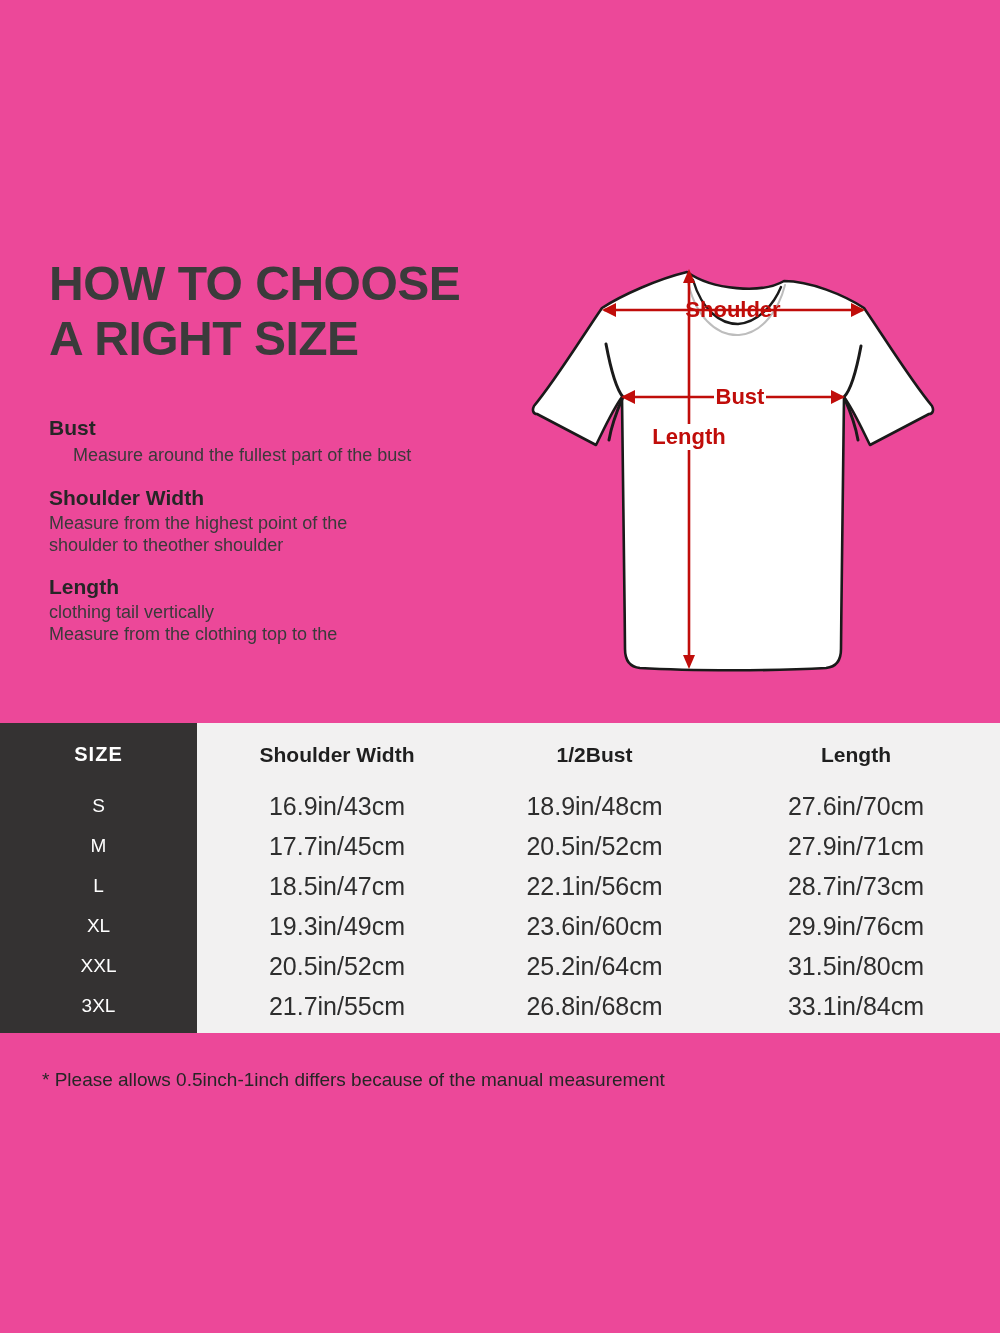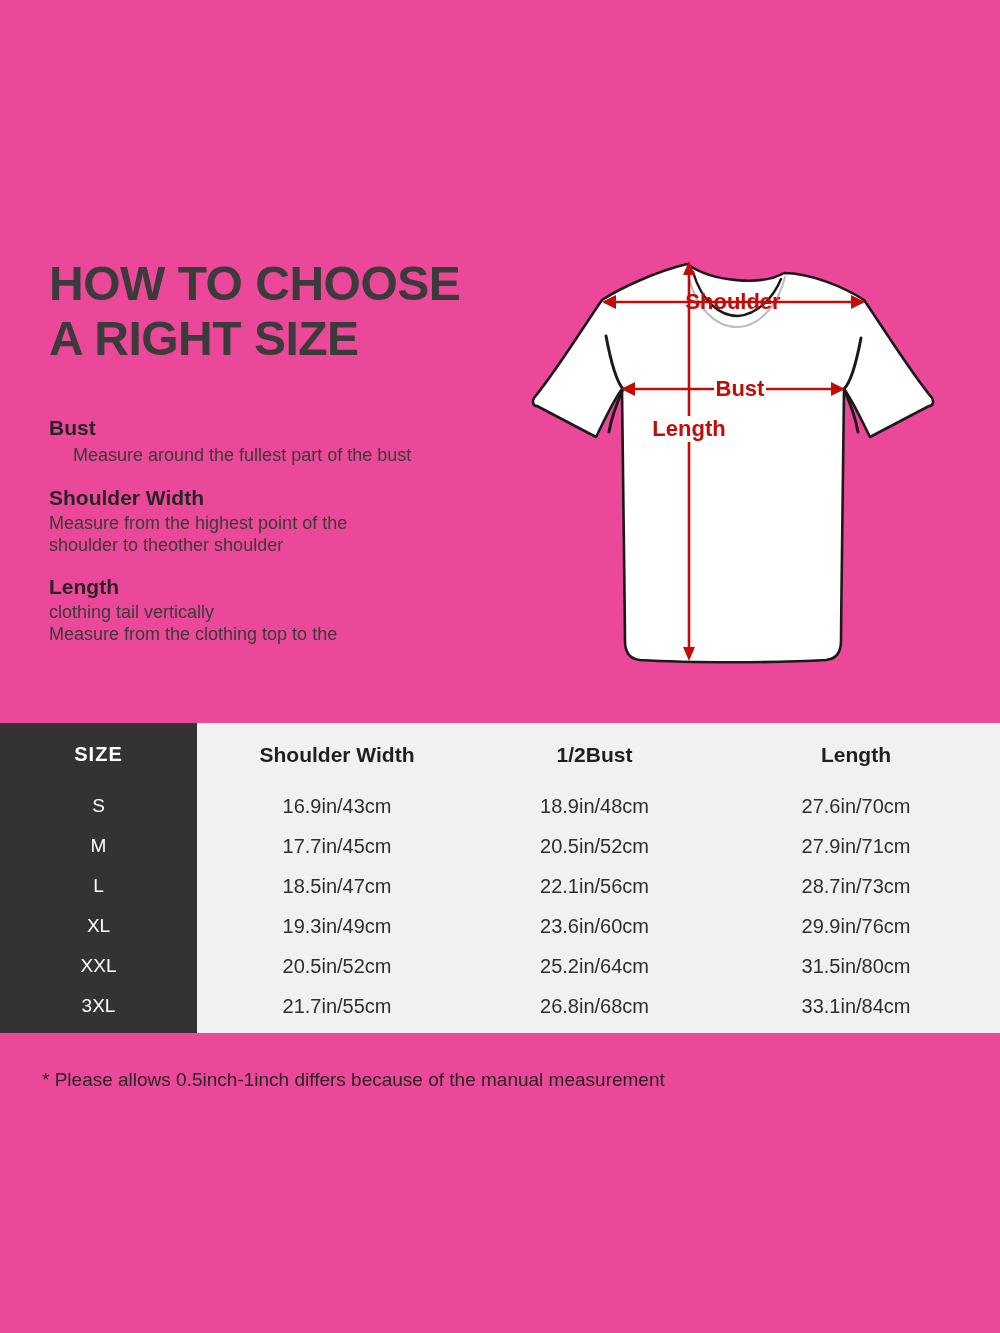--- a/index.html
+++ b/index.html
@@ -25,21 +25,21 @@
     font-size:21px;font-weight:bold;color:#262626;line-height:24px;
   }
   .guide-b{
     position:absolute;left:49px;width:420px;
     font-size:18px;color:#3a3a3a;line-height:21.5px;
   }
   .h1{top:416px;} .b1{top:445px;margin-left:24px;}
   .h2{top:486px;} .b2{top:513px;}
   .h3{top:575px;} .b3{top:602px;}
   
-  .shirt-wrap{position:absolute;left:500px;top:240px;width:470px;height:440px;}
+  .shirt-wrap{position:absolute;left:500px;top:248px;width:470px;height:440px;}
   .outline{fill:#ffffff;stroke:#1a1a1a;stroke-width:2.6;stroke-linejoin:round;}
   .seam{fill:none;stroke:#1a1a1a;stroke-width:3;stroke-linecap:round;}
   .neck{fill:none;stroke:#1a1a1a;stroke-width:2.4;stroke-linecap:round;}
   .neck-shadow{fill:none;stroke:#bdbdbd;stroke-width:2;stroke-linecap:round;}
   .mline{stroke:var(--accent);stroke-width:2.6;fill:none;}
   .mhead{fill:var(--accent);stroke:none;}
   .mlabel{
     fill:var(--accent);font-family:"Liberation Sans", sans-serif;
     font-size:22px;font-weight:bold;
   }
@@ -49,21 +49,21 @@
   .light-bg{position:absolute;left:197px;top:0;width:803px;height:310px;background:var(--tbl);}
   .tgrid{
     position:absolute;left:0;top:0;width:927px;
     display:grid;grid-template-columns:197px 280px 235px 288px;
     grid-template-rows:63px repeat(6,40px);
   }
   .cell{display:flex;align-items:center;justify-content:center;}
   .th{font-size:21px;font-weight:bold;color:#1f1f1f;}
   .th-size{font-size:20px;font-weight:bold;color:#ffffff;letter-spacing:1px;}
   .rowlab{font-size:19px;color:#ffffff;}
-  .val{font-size:20px;color:#2e2e2e;}
+  .val{font-size:25px;color:#2e2e2e;}
   
   .footnote{position:absolute;left:42px;top:1069px;font-size:19px;color:#262626;}
 </style>
 </head>
 <body>
 
 <div class="page">
 
   <div class="title">
     <div>HOW TO CHOOSE</div>

